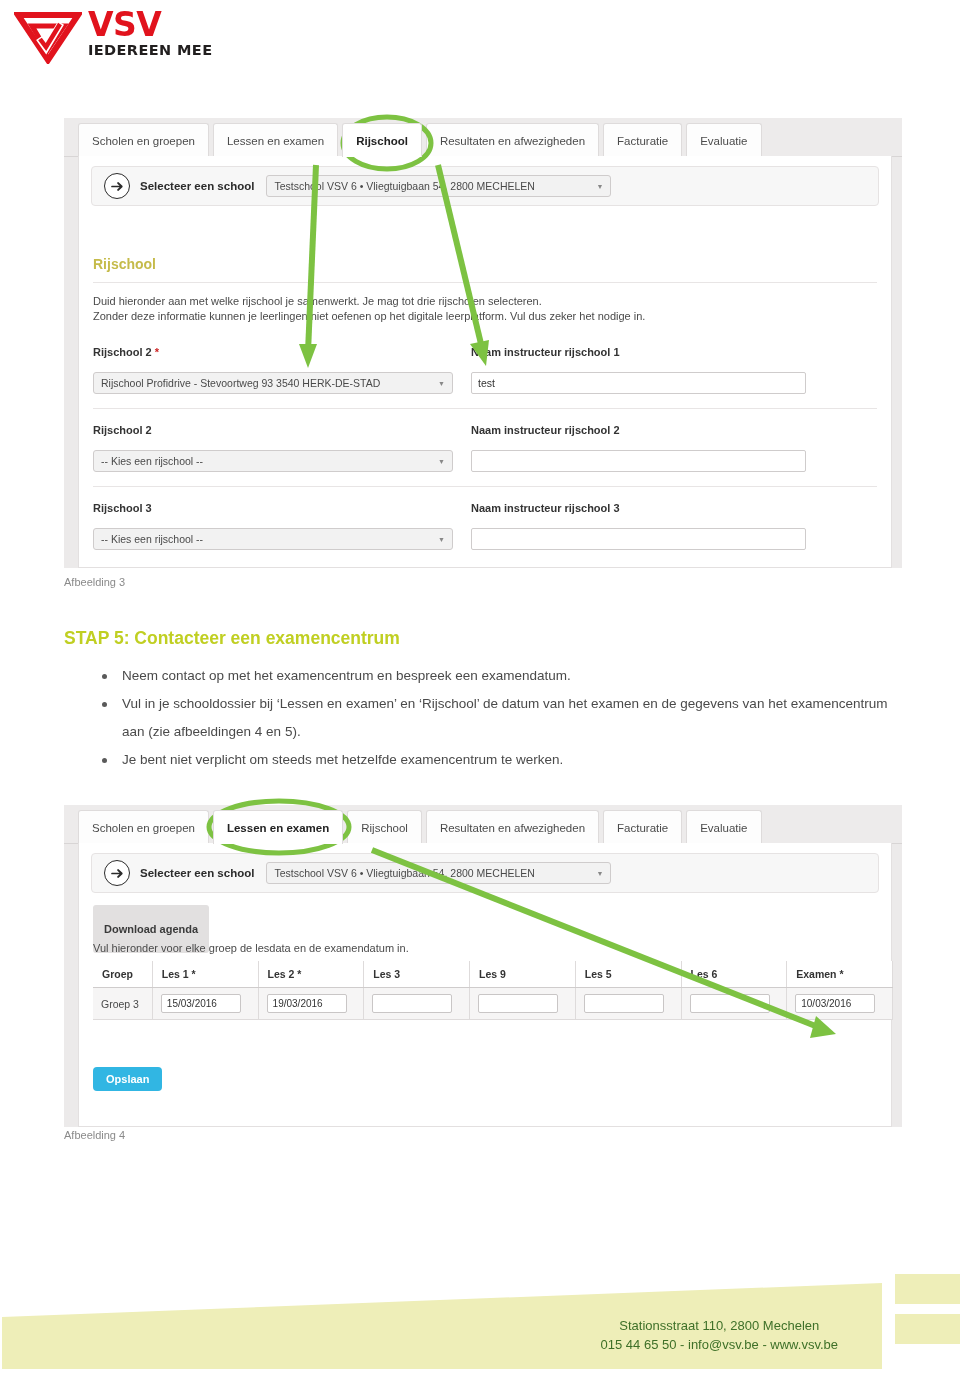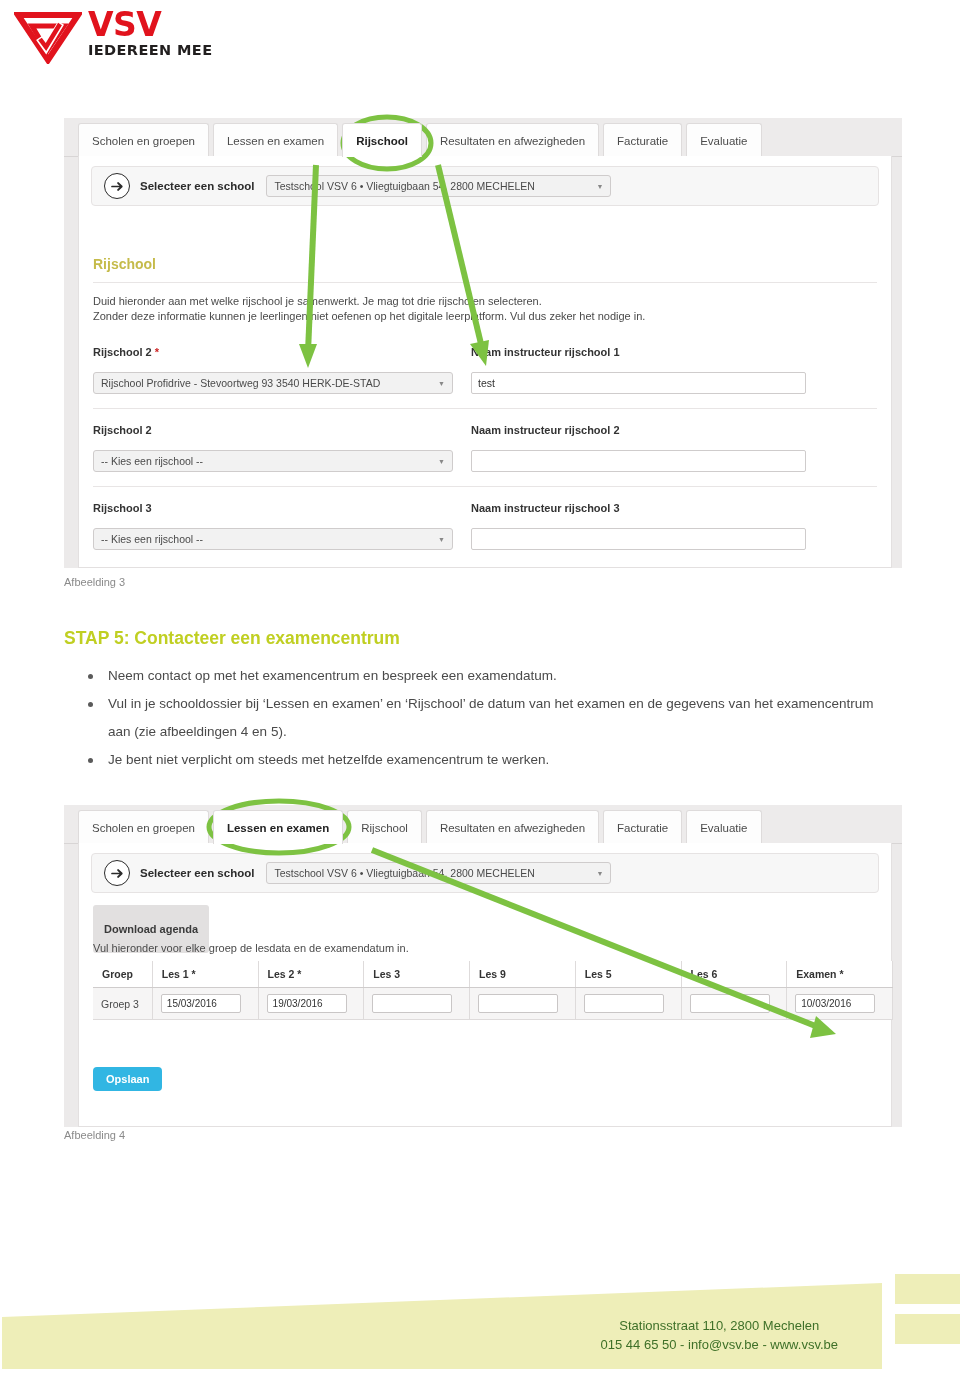--- a/index.html
+++ b/index.html
@@ -288,21 +288,21 @@
   }
   .step-head {
     position: absolute;
     font-size: 17.5px;
     font-weight: bold;
     color: #c0cf22;
     white-space: nowrap;
   }
   .bullets {
     position: absolute;
-    left: 86px;
+    left: 100px;
     width: 790px;
   }
   .bullet {
     position: relative;
     font-size: 13.5px;
     color: #4a4a4a;
     line-height: 28px;
     padding-left: 22px;
   }
   .bullet:before {

